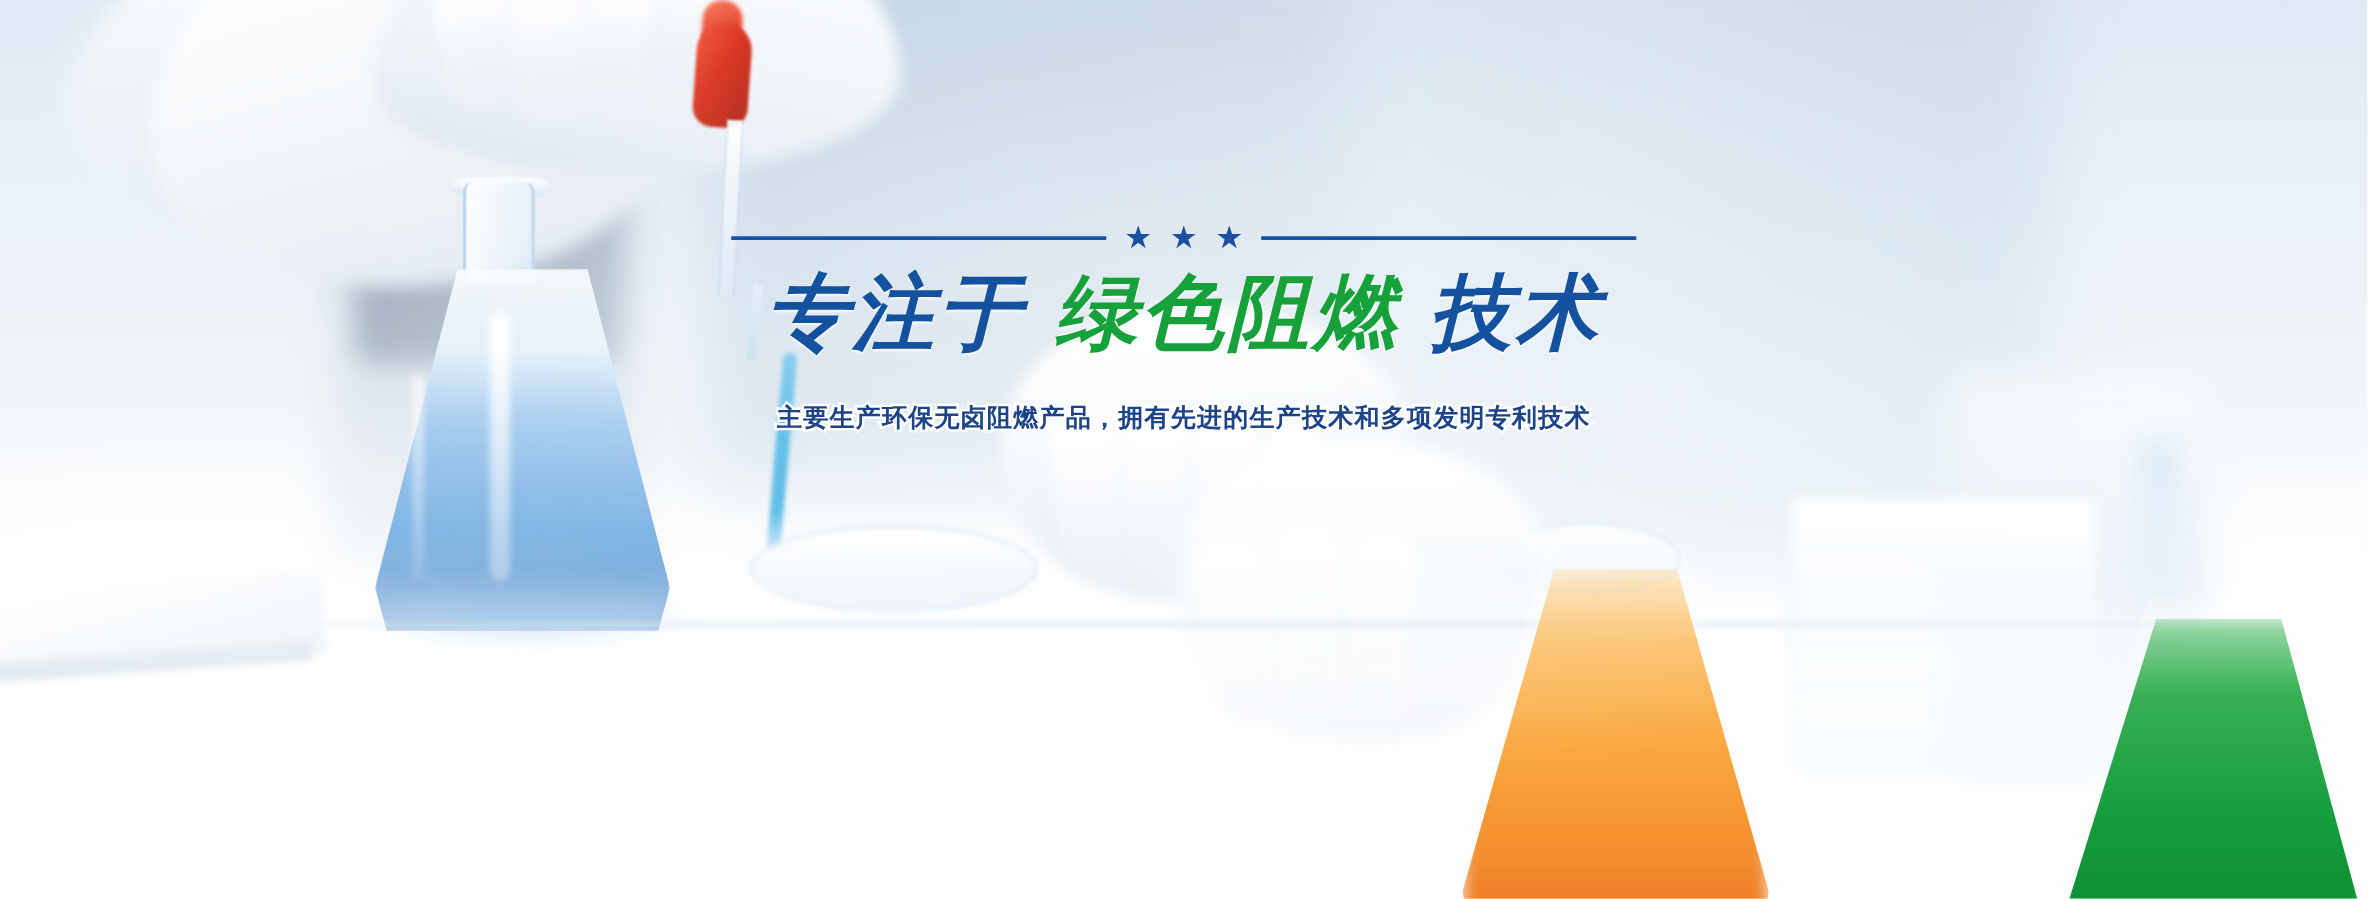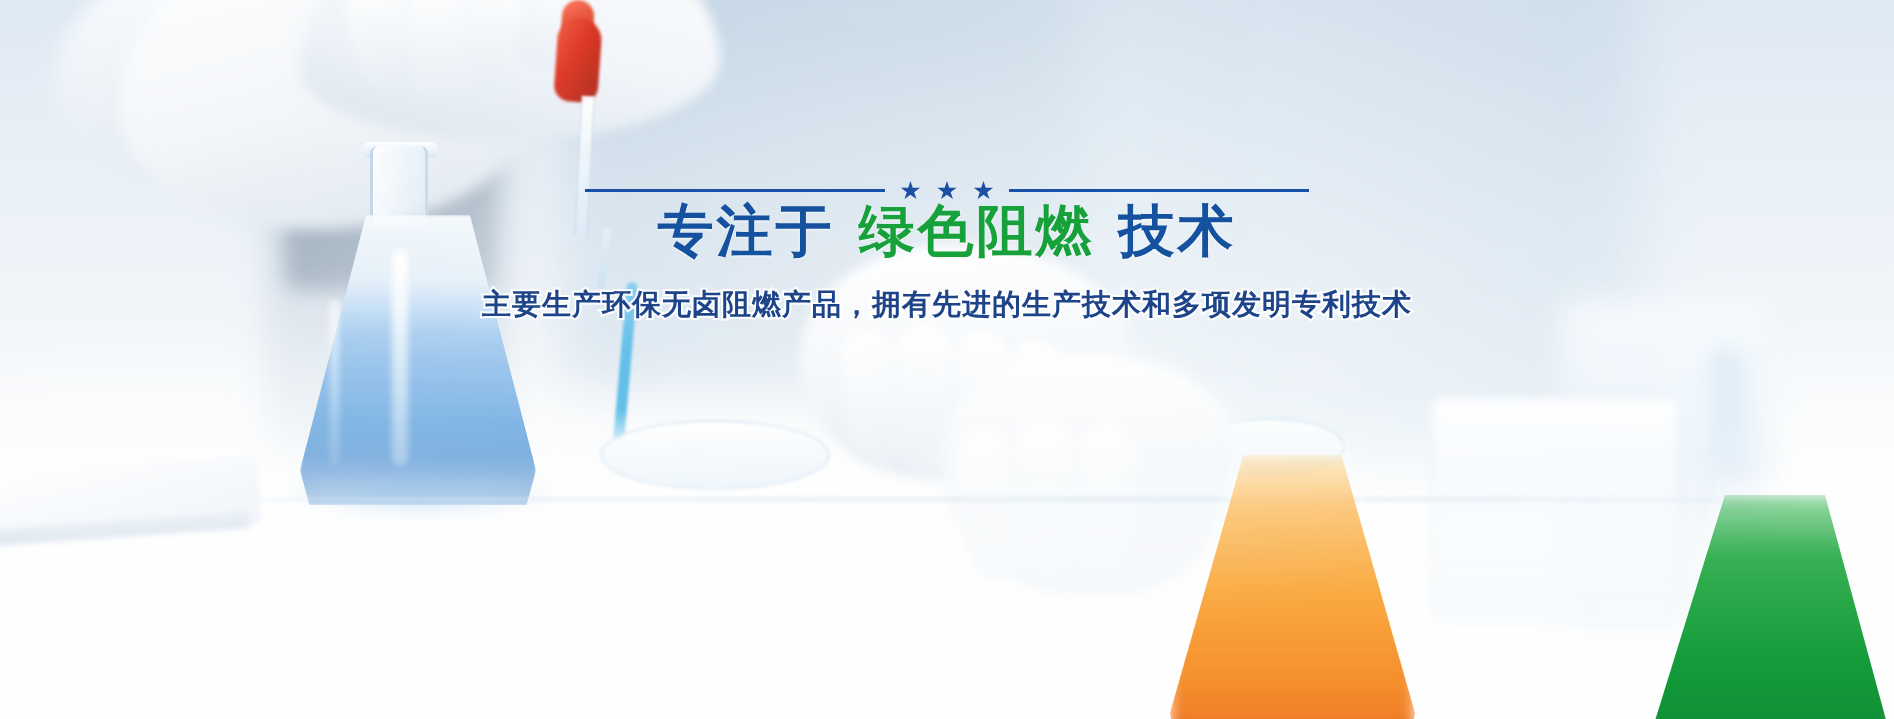--- a/index.html
+++ b/index.html
@@ -306,44 +306,46 @@
   .star {
     width:0; height:0;
     color:#1d4fa3;
     font-size:25px;
     line-height:1;
     display:inline-block;
     width:auto; height:auto;
   }
 
   .headline {
-    font-size:56px;
+    margin-top:14px;
+    font-size:66px;
     font-weight:bold;
     letter-spacing:3px;
     line-height:1;
     white-space:nowrap;
     text-shadow:0 1px 2px rgba(255,255,255,.85);
+    font-style:italic;
   }
   .headline .blue  { color:#14519e; }
   .headline .green { color:#16a13a; }
   .headline .sp    { display:inline-block; width:24px; }
 
   .subtitle {
     margin-top:20px;
     font-size:30px;
     font-weight:bold;
     letter-spacing:1.2px;
     color:#1f4f9e;
     white-space:nowrap;
     text-shadow:0 1px 2px rgba(255,255,255,.9);
   }
 
   .desc {
-    margin-top:26px;
-    font-size:29px;
+    margin-top:38px;
+    font-size:20px;
     font-weight:bold;
     letter-spacing:1px;
     color:#1d4389;
     white-space:nowrap;
     -webkit-text-stroke:4px rgba(255,255,255,.92);
     paint-order:stroke fill;
   }
 </style>
 </head>
 <body>

